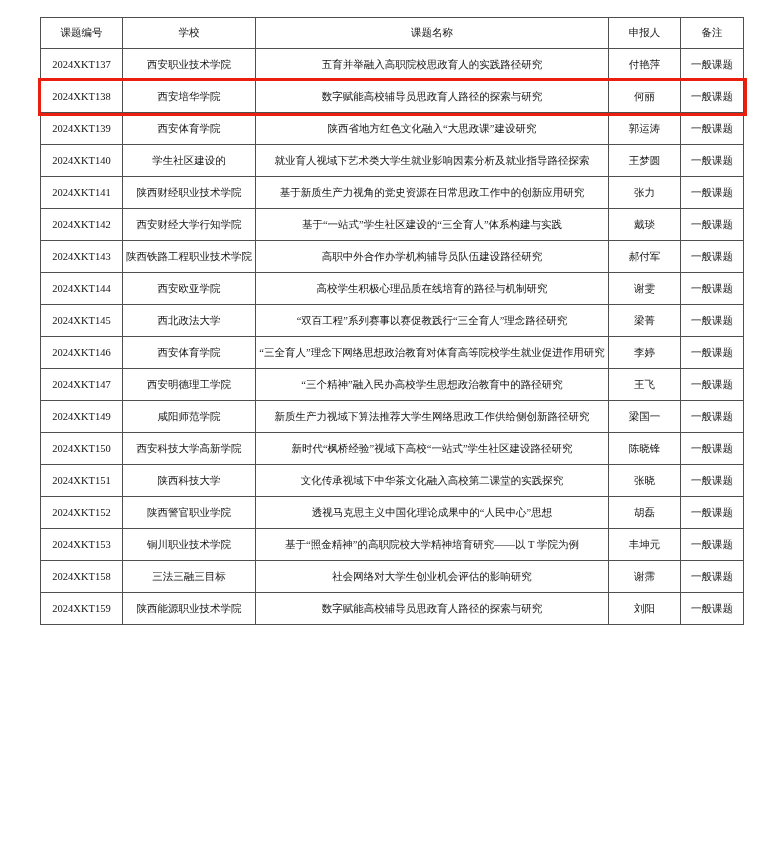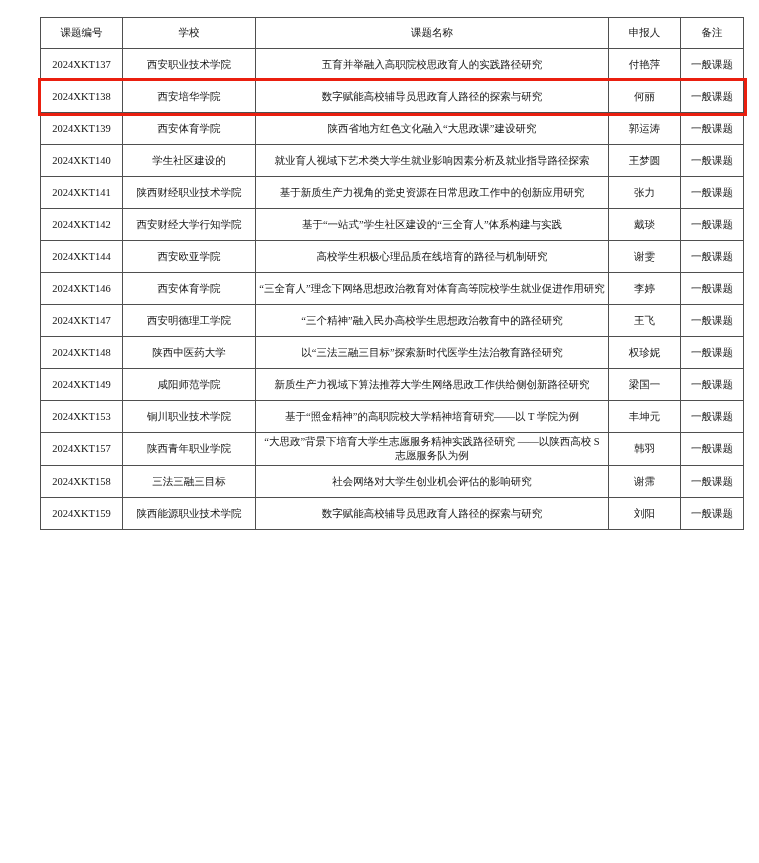--- a/index.html
+++ b/index.html
@@ -110,66 +110,87 @@
           <td>一般课题</td>
         </tr>
         <tr>
           <td>2024XKT142</td>
           <td>西安财经大学行知学院</td>
           <td>基于“一站式”学生社区建设的“三全育人”体系构建与实践</td>
           <td>戴琰</td>
           <td>一般课题</td>
         </tr>
         <tr>
+          <td>2024XKT143</td>
+          <td>陕西铁路工程职业技术学院</td>
+          <td>高职中外合作办学机构辅导员队伍建设路径研究</td>
+          <td>郝付军</td>
+          <td>一般课题</td>
+        </tr>
+        <tr>
           <td>2024XKT144</td>
           <td>西安欧亚学院</td>
           <td>高校学生积极心理品质在线培育的路径与机制研究</td>
           <td>谢雯</td>
           <td>一般课题</td>
         </tr>
         <tr>
+          <td>2024XKT145</td>
+          <td>西北政法大学</td>
+          <td>“双百工程”系列赛事以赛促教践行“三全育人”理念路径研究</td>
+          <td>梁菁</td>
+          <td>一般课题</td>
+        </tr>
+        <tr>
           <td>2024XKT146</td>
           <td>西安体育学院</td>
           <td>“三全育人”理念下网络思想政治教育对体育高等院校学生就业促进作用研究</td>
           <td>李婷</td>
           <td>一般课题</td>
         </tr>
         <tr>
           <td>2024XKT147</td>
           <td>西安明德理工学院</td>
           <td>“三个精神”融入民办高校学生思想政治教育中的路径研究</td>
           <td>王飞</td>
           <td>一般课题</td>
         </tr>
         <tr>
-          <td>2024XKT148</td>
-          <td>陕西中医药大学</td>
-          <td>以“三法三融三目标”探索新时代医学生法治教育路径研究</td>
-          <td>权珍妮</td>
-          <td>一般课题</td>
-        </tr>
-        <tr>
           <td>2024XKT149</td>
           <td>咸阳师范学院</td>
           <td>新质生产力视域下算法推荐大学生网络思政工作供给侧创新路径研究</td>
           <td>梁国一</td>
           <td>一般课题</td>
         </tr>
         <tr>
+          <td>2024XKT150</td>
+          <td>西安科技大学高新学院</td>
+          <td>新时代“枫桥经验”视域下高校“一站式”学生社区建设路径研究</td>
+          <td>陈晓锋</td>
+          <td>一般课题</td>
+        </tr>
+        <tr>
+          <td>2024XKT151</td>
+          <td>陕西科技大学</td>
+          <td>文化传承视域下中华茶文化融入高校第二课堂的实践探究</td>
+          <td>张晓</td>
+          <td>一般课题</td>
+        </tr>
+        <tr>
+          <td>2024XKT152</td>
+          <td>陕西警官职业学院</td>
+          <td>透视马克思主义中国化理论成果中的“人民中心”思想</td>
+          <td>胡磊</td>
+          <td>一般课题</td>
+        </tr>
+        <tr>
           <td>2024XKT153</td>
           <td>铜川职业技术学院</td>
           <td>基于“照金精神”的高职院校大学精神培育研究——以 T 学院为例</td>
           <td>丰坤元</td>
-          <td>一般课题</td>
-        </tr>
-        <tr>
-          <td>2024XKT157</td>
-          <td>陕西青年职业学院</td>
-          <td>“大思政”背景下培育大学生志愿服务精神实践路径研究 ——以陕西高校 S 志愿服务队为例</td>
-          <td>韩羽</td>
           <td>一般课题</td>
         </tr>
         <tr>
           <td>2024XKT158</td>
           <td>三法三融三目标</td>
           <td>社会网络对大学生创业机会评估的影响研究</td>
           <td>谢霈</td>
           <td>一般课题</td>
         </tr>
         <tr>

